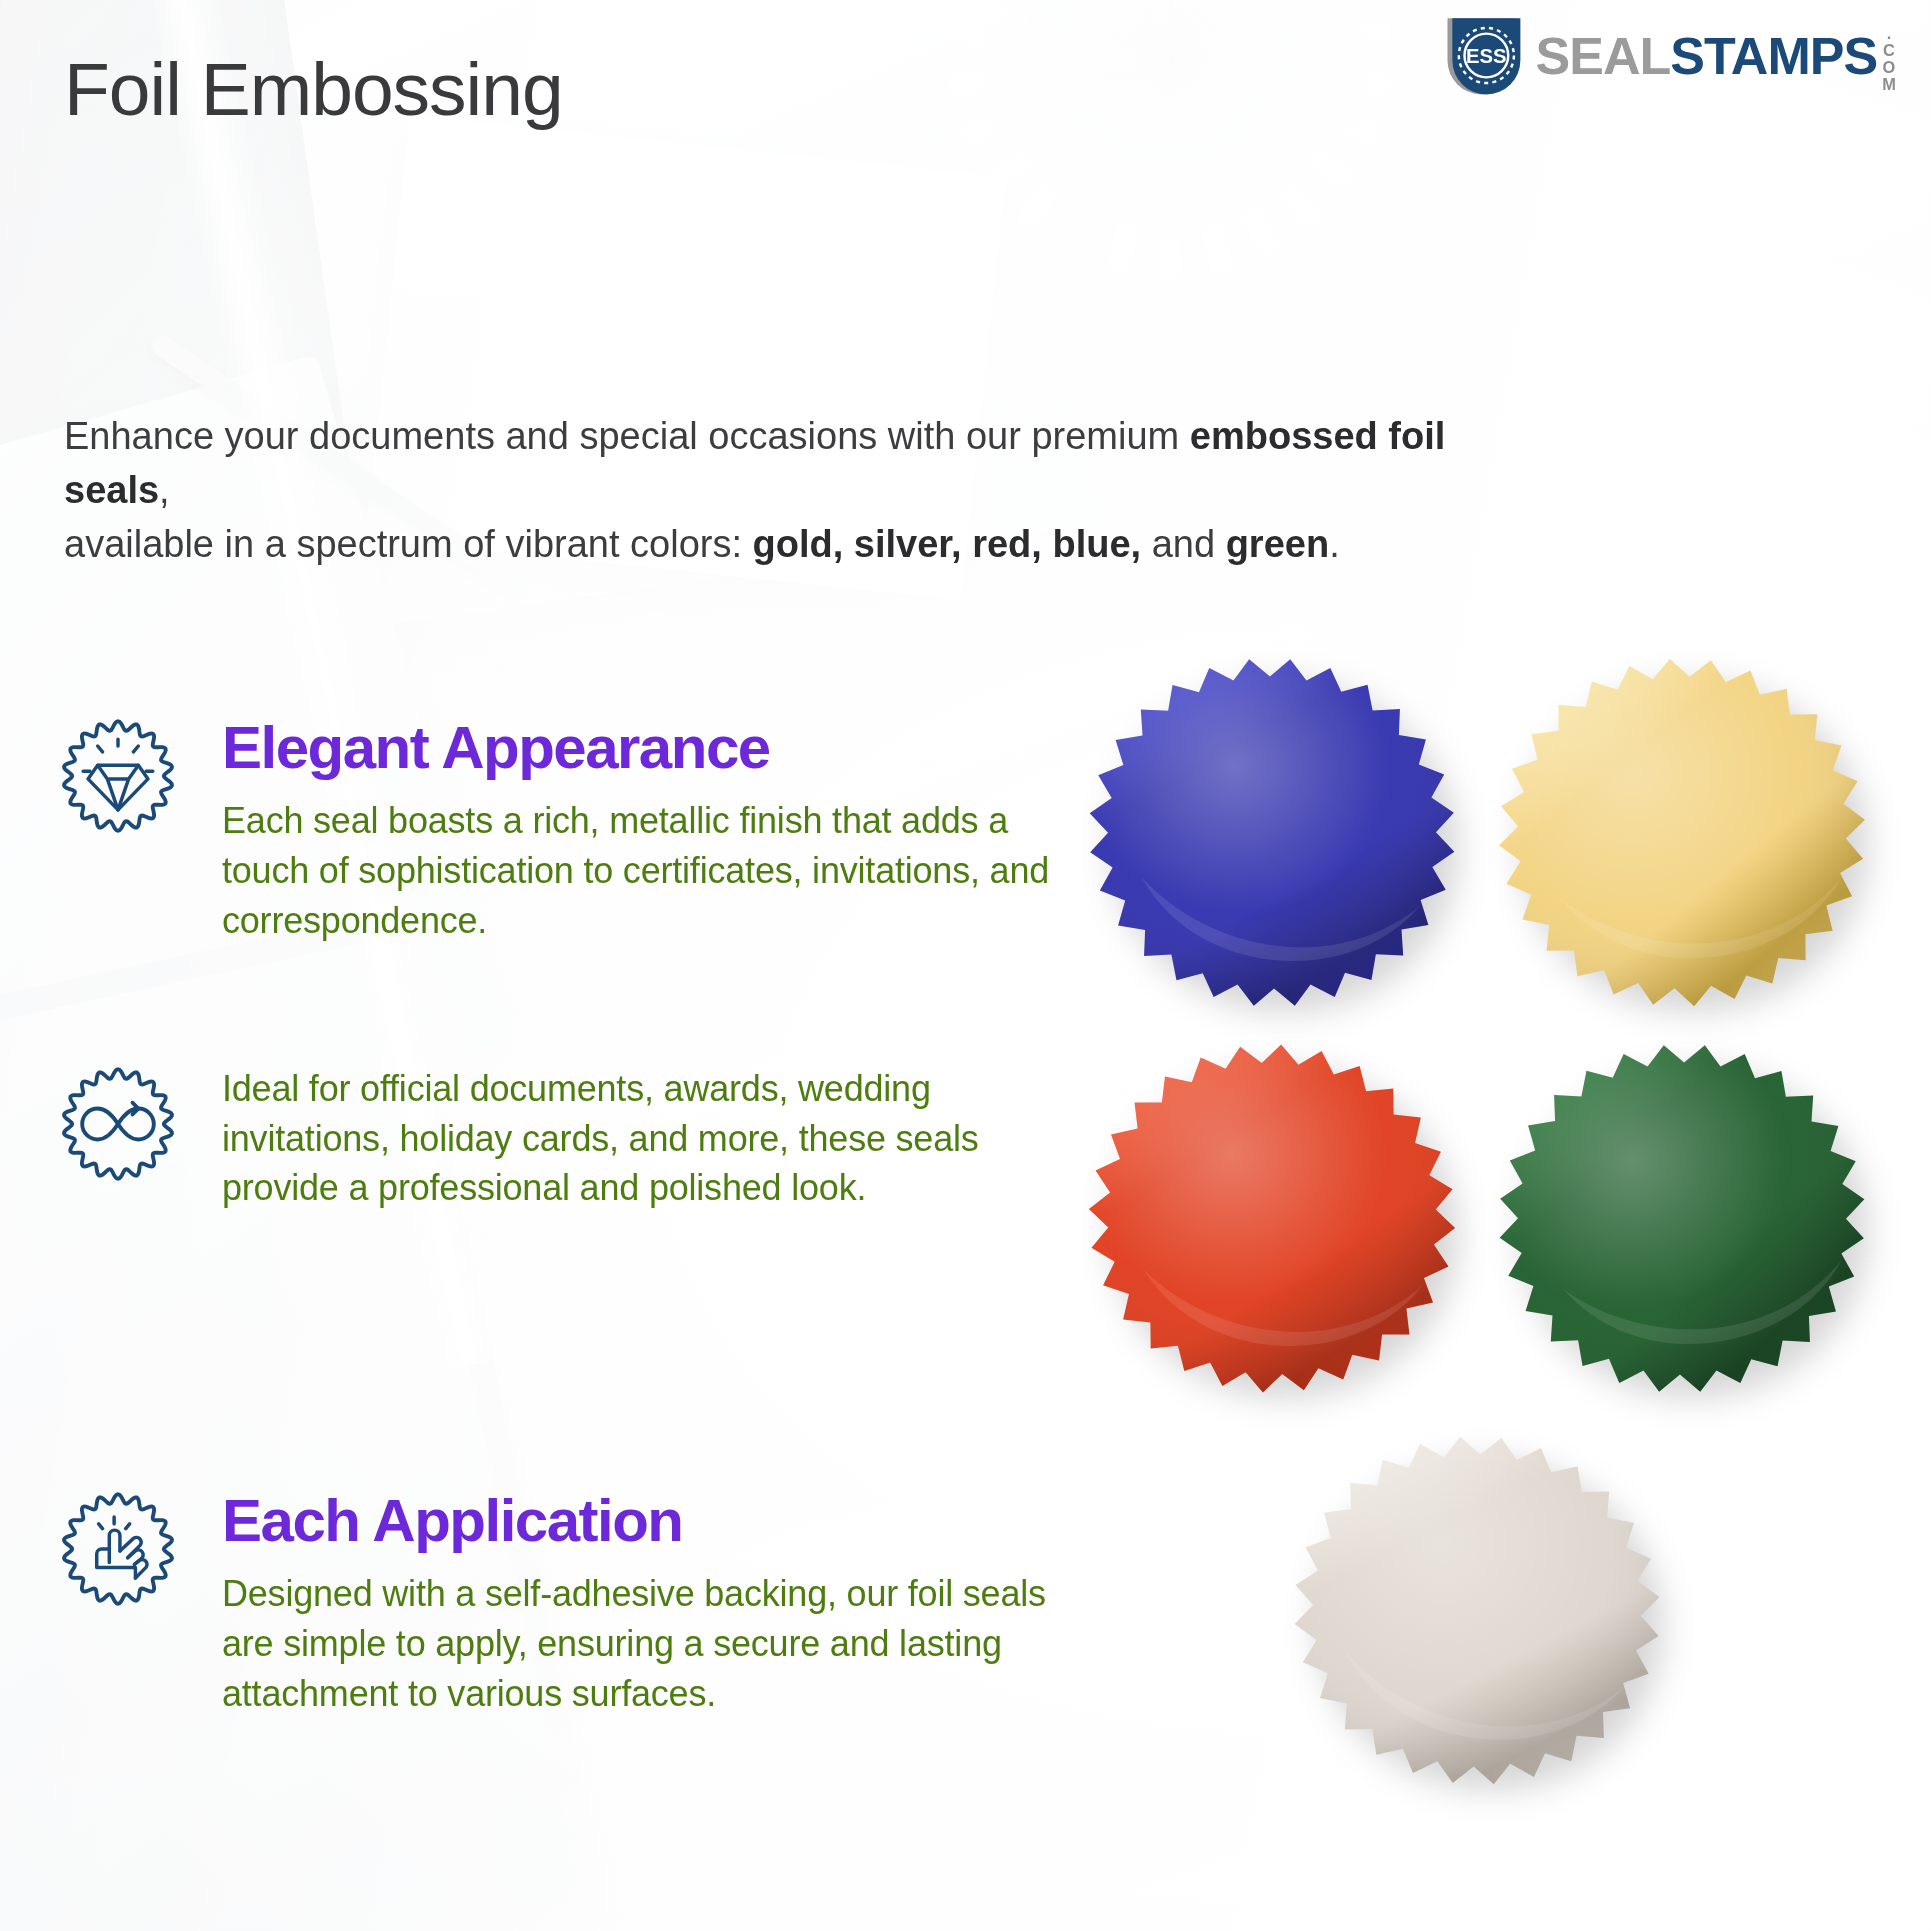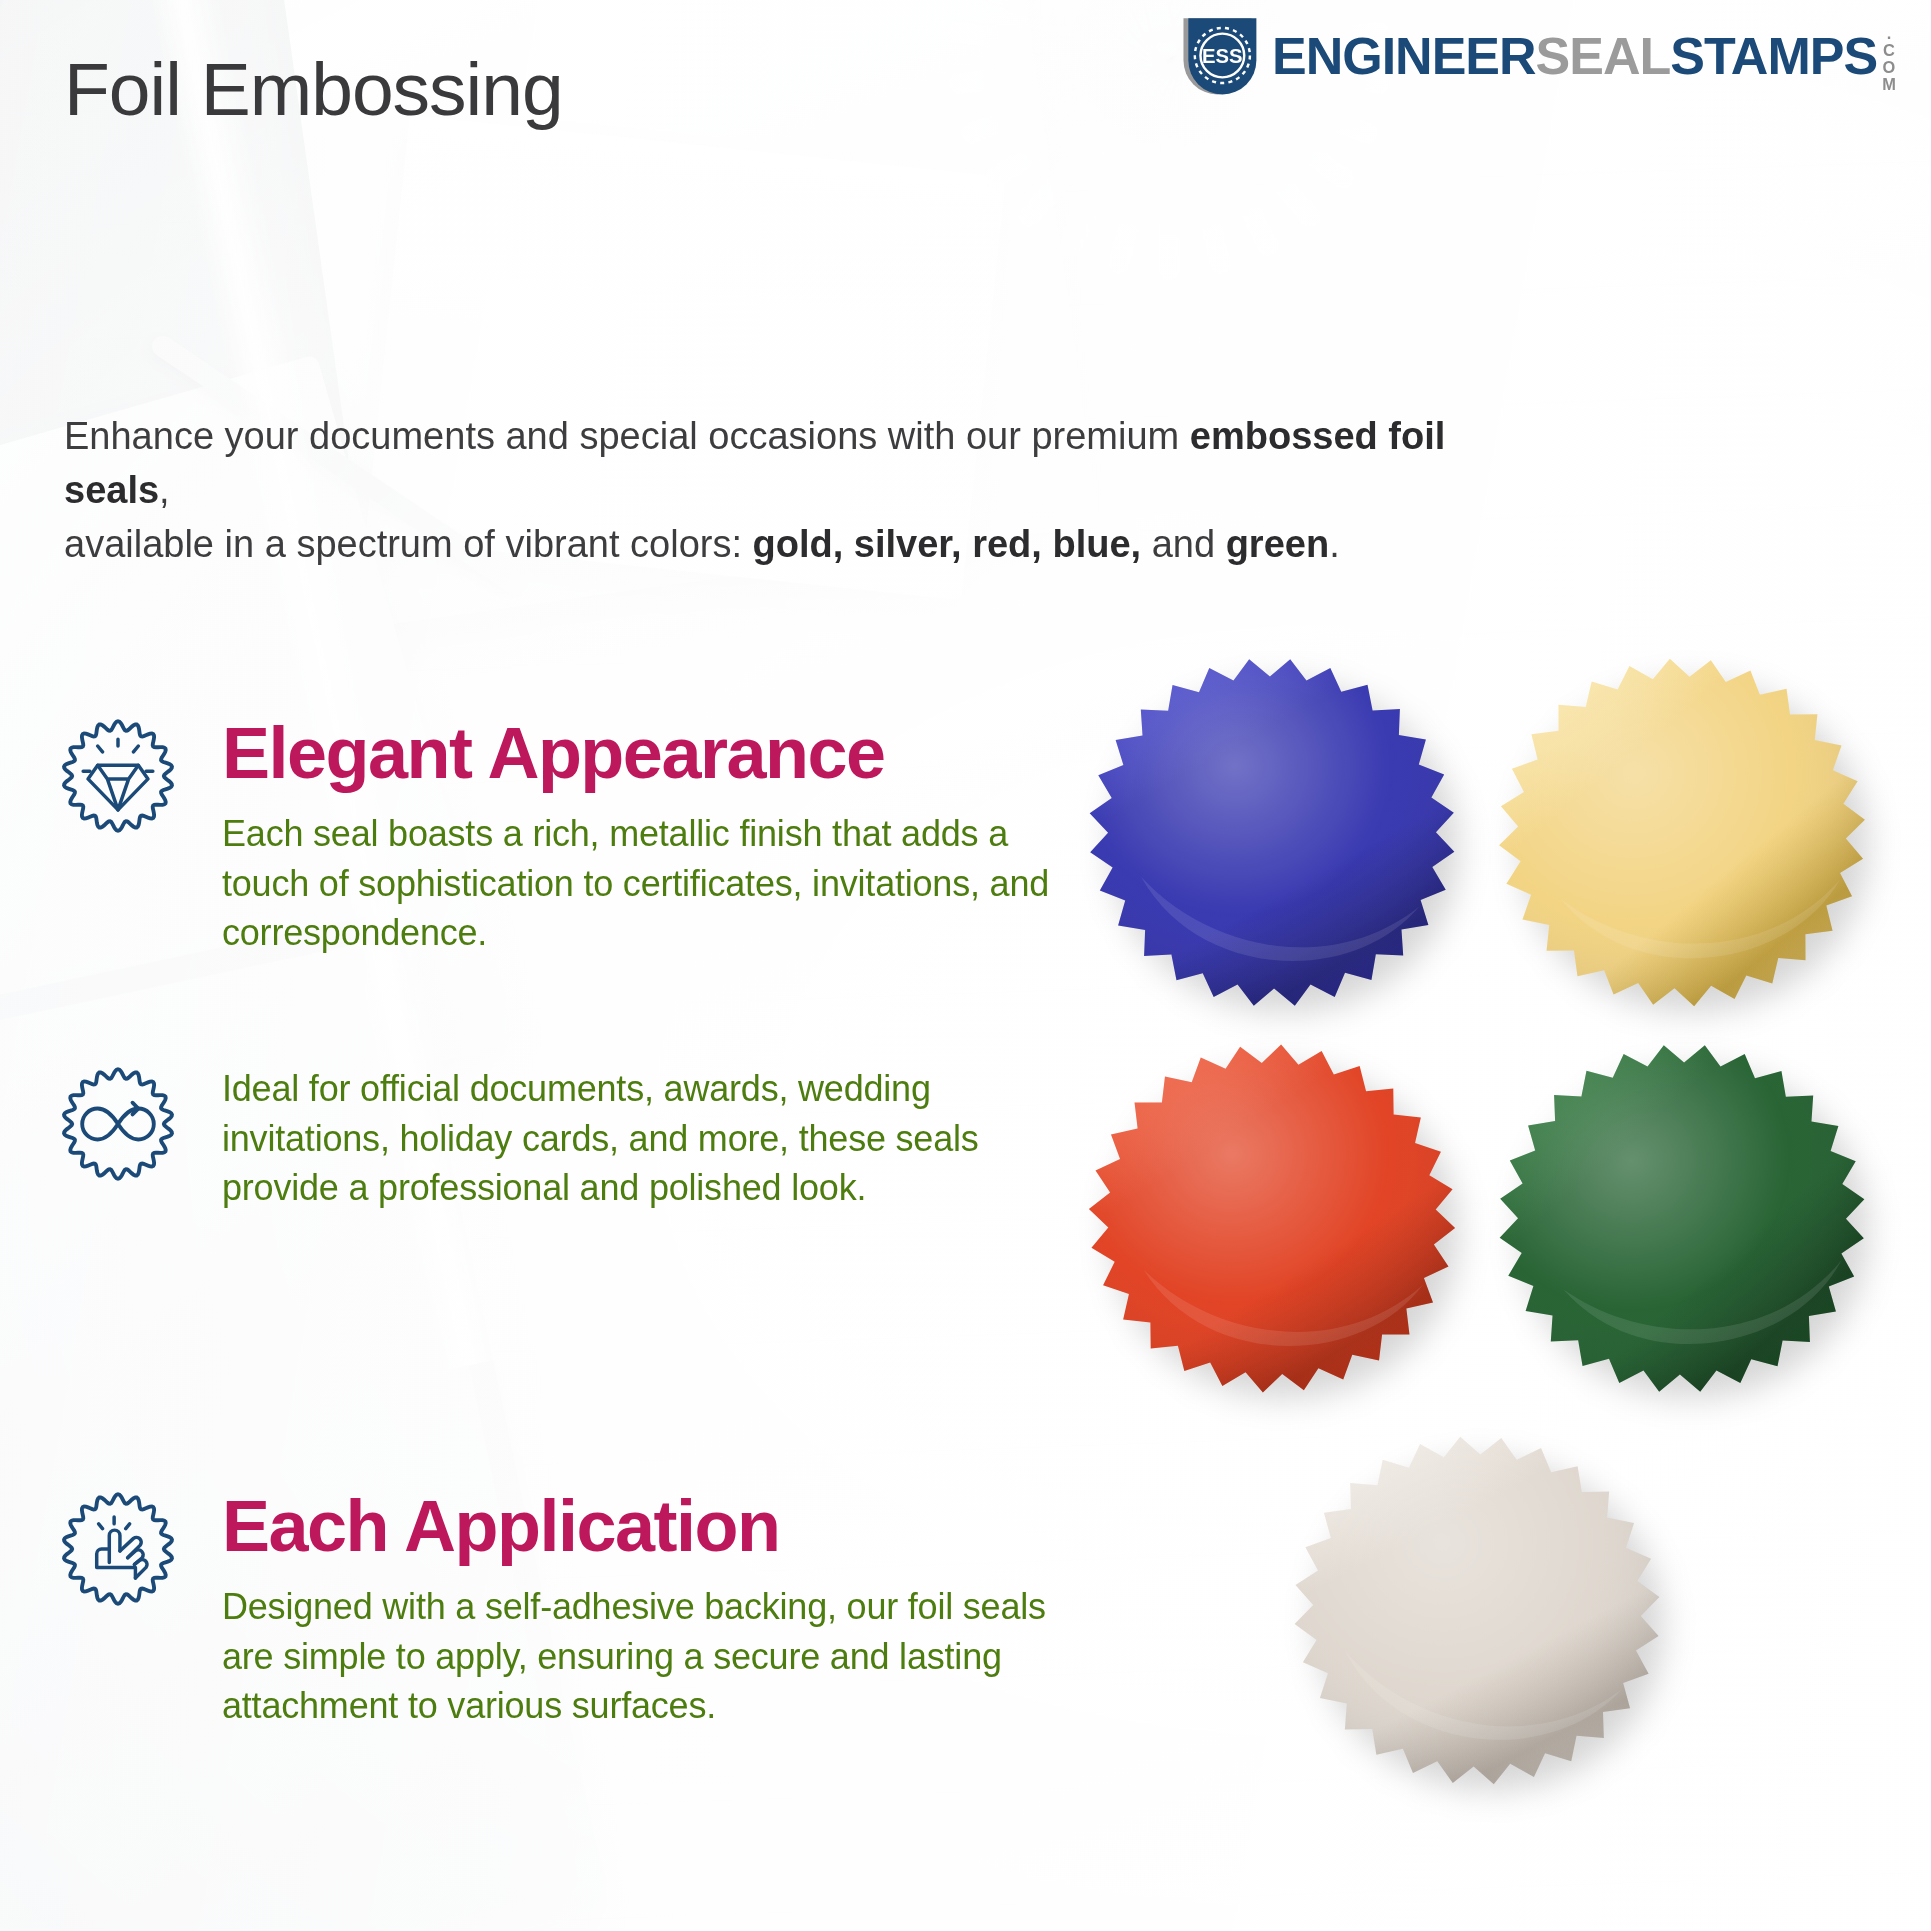--- a/index.html
+++ b/index.html
@@ -212,21 +212,21 @@
   .f1{ top:716px; }
   .f2{ top:1064px; }
   .f3{ top:1489px; }
 
   .badge{
     position:absolute; left:0; top:0;
     width:120px; height:120px;
   }
   .feat-body{ margin-left:164px; }
   .feat-title{
-    font-size:72px; font-weight:bold; color:#be185d;
+    font-size:60px; font-weight:bold; color:#6d28d9;
     letter-spacing:-1.5px; line-height:1.05; margin-bottom:17.4px;
   }
   .feat-text{
     font-size:36px; line-height:1.38; color:#4d7c0f; font-weight:300;
     letter-spacing:-0.2px;
   }
 
   
   .seal{
     position:absolute;
@@ -329,21 +329,20 @@
         <g transform="translate(56,50)">
           <g fill="none" stroke="#ffffff" stroke-width="3">
             <circle r="34" stroke-dasharray="5 5.2"></circle>
             <circle r="27"></circle>
           </g>
           <circle r="24" fill="#1b4a79"></circle>
           <text x="0" y="9" text-anchor="middle" fill="#ffffff" font-family="Liberation Sans, sans-serif" font-size="25" font-weight="bold">ESS</text>
         </g>
       </svg>
       <div class="logo-text">
-        <span class="lt-1">ENGINEER</span>
         <span class="lt-2">SEAL</span>
         <span class="lt-3">STAMPS</span>
         <span class="lt-dot">.COM</span>
       </div>
     </div>
 
     <div class="h-kicker">Foil Embossing</div>
 
     <div class="intro">
       <span>Enhance your documents and special occasions with our premium </span><b>embossed foil seals</b><span>,</span><br>

